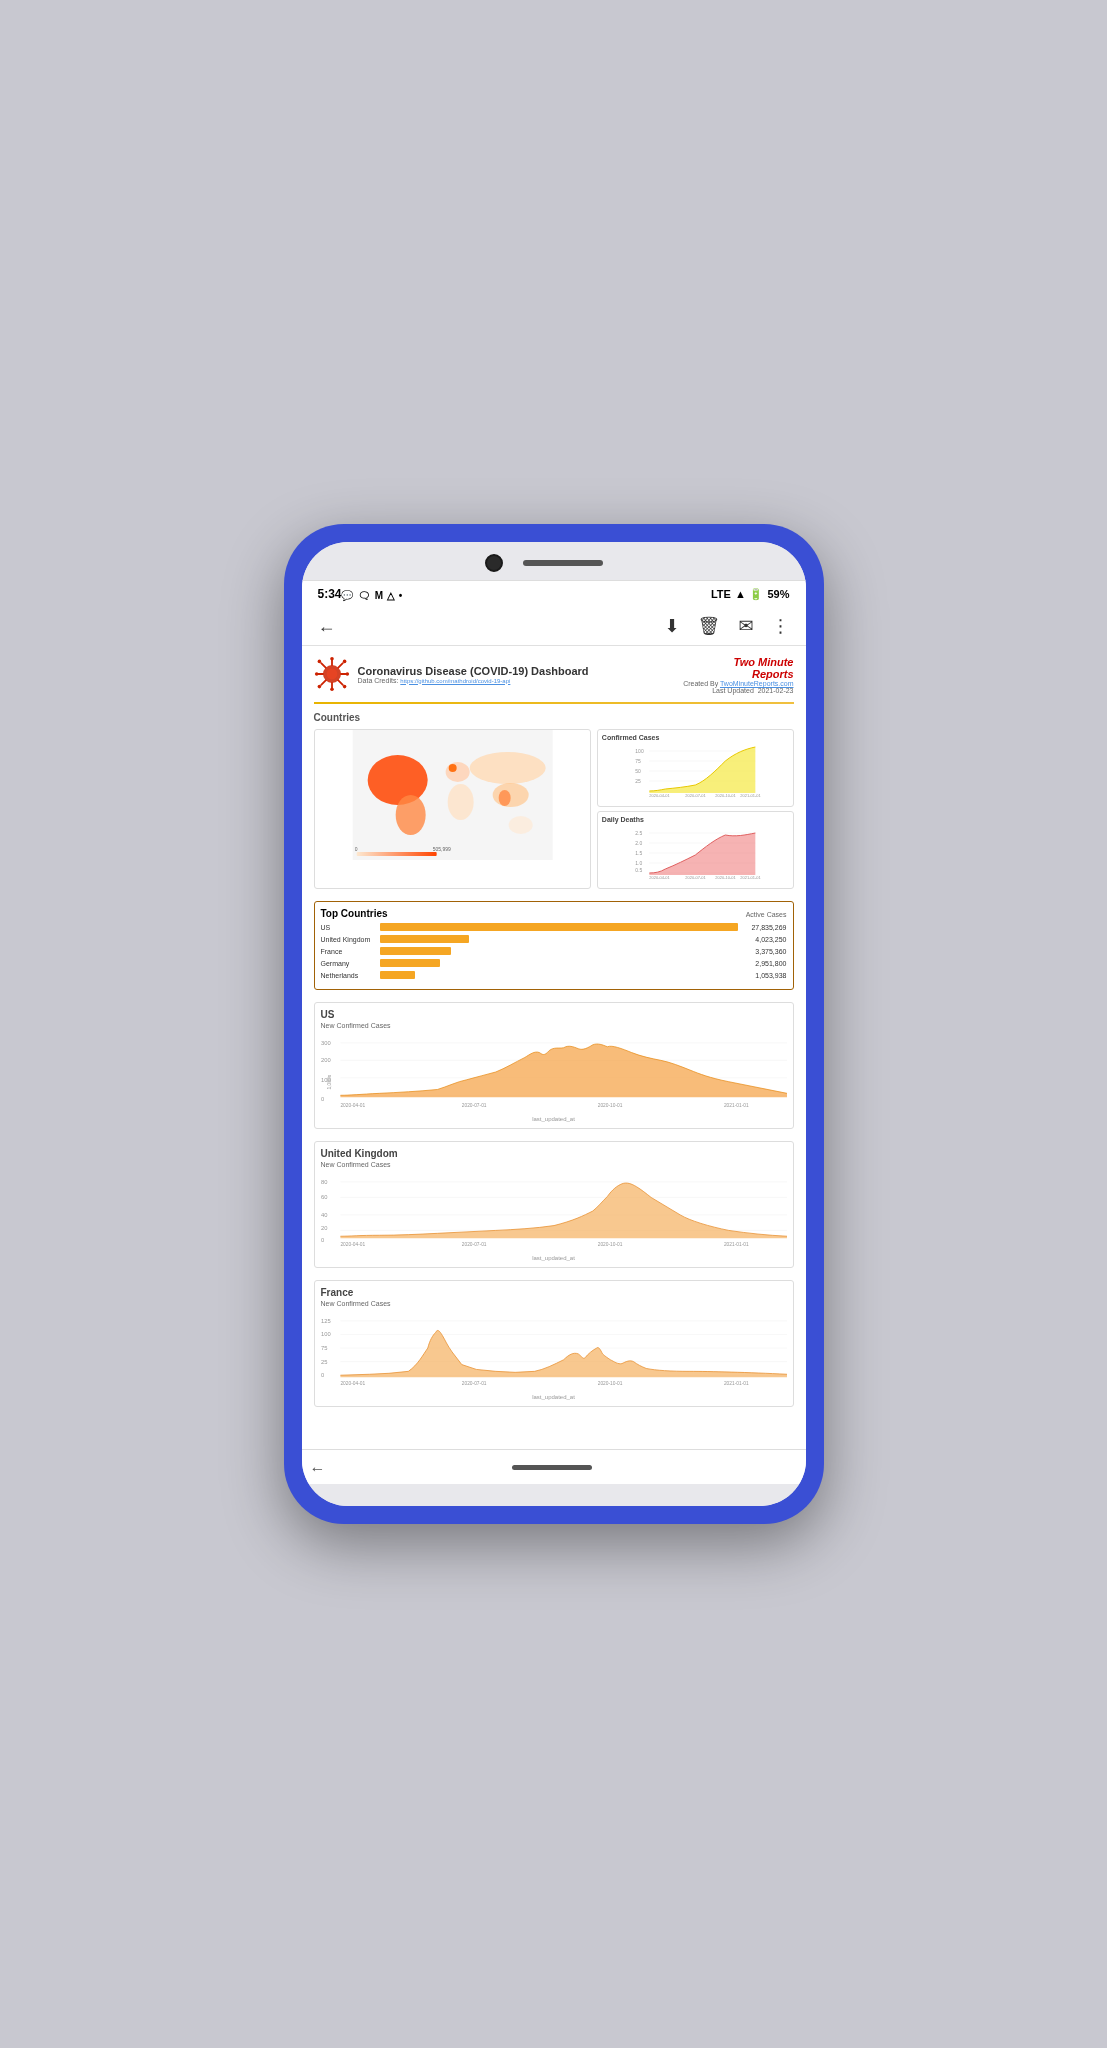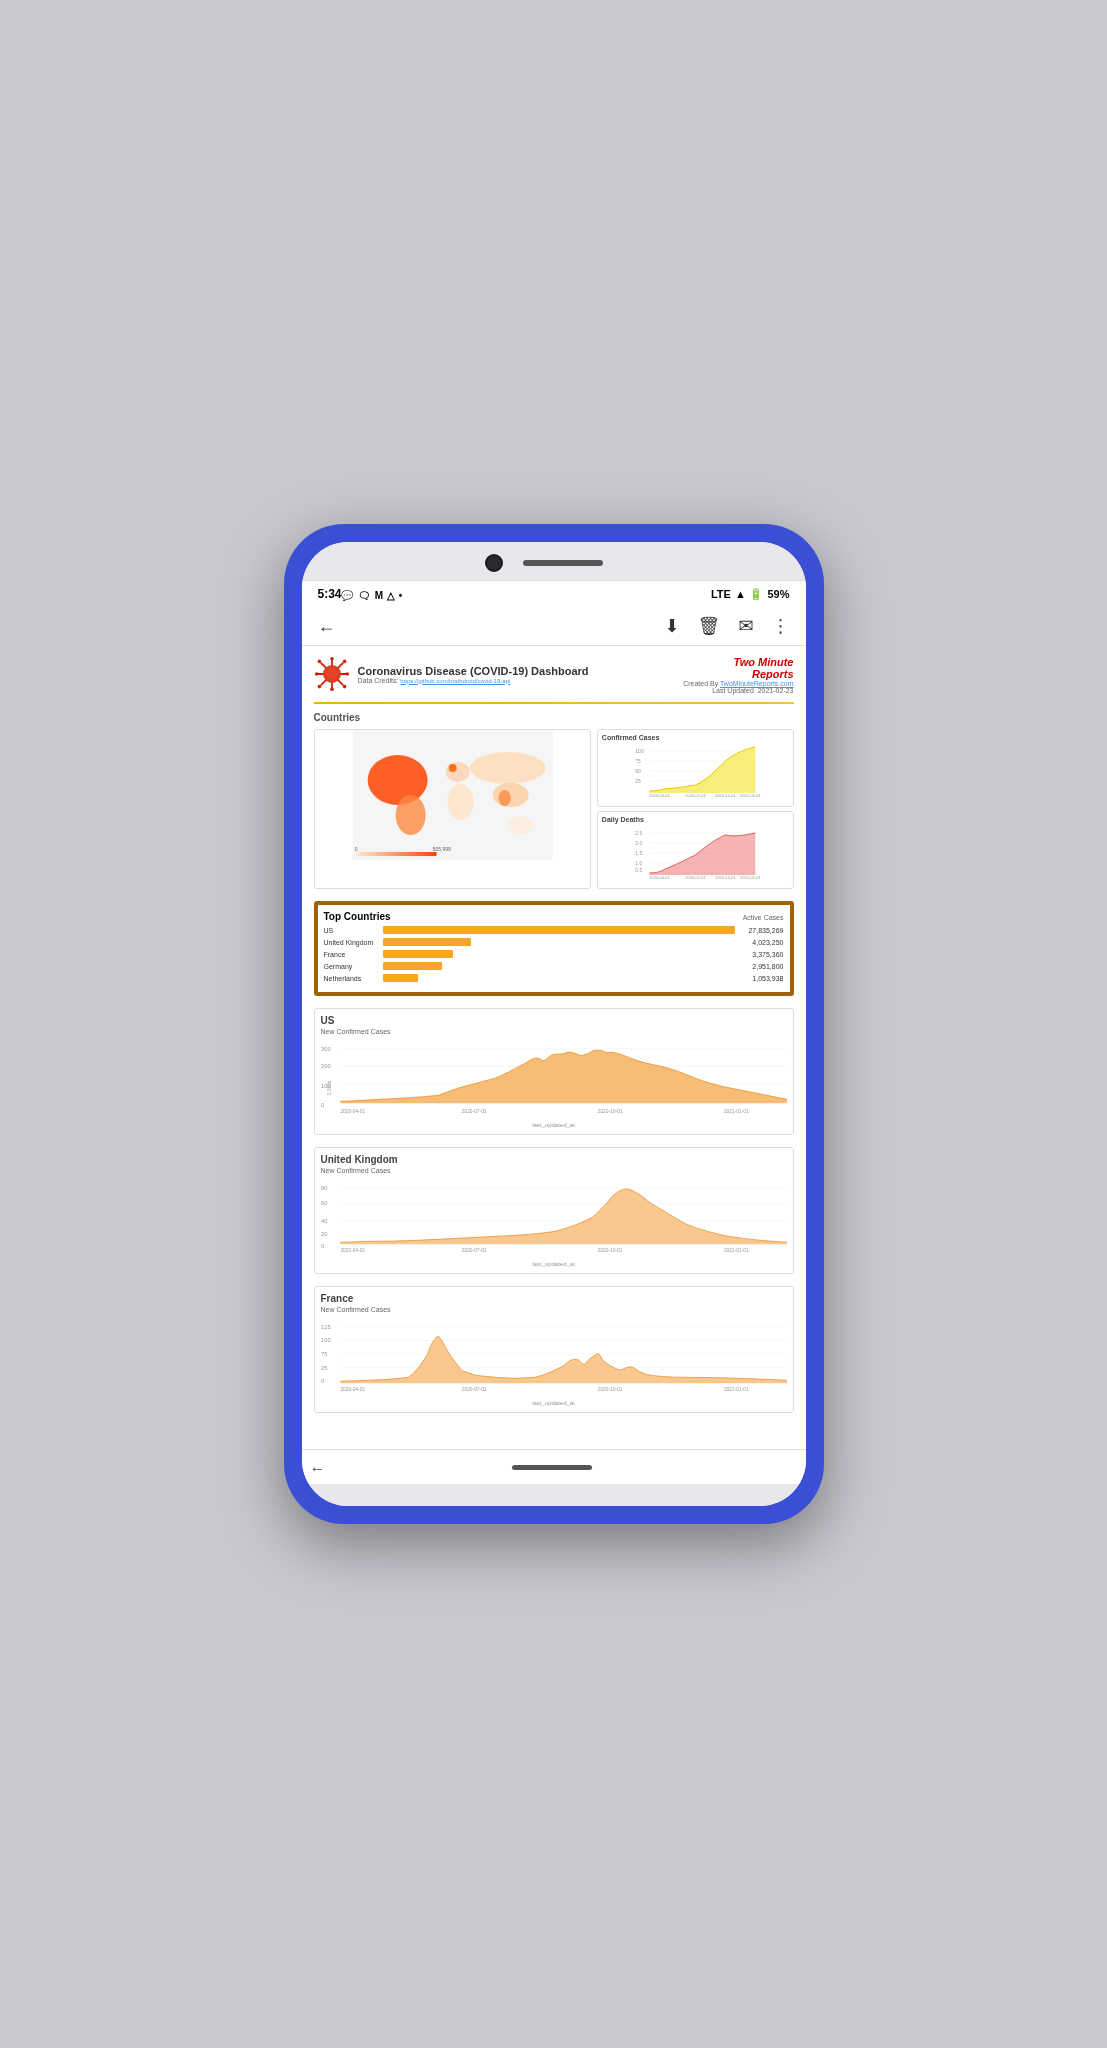--- a/index.html
+++ b/index.html
@@ -237,21 +237,21 @@
     }
 
     .mini-chart-svg {
       width: 100%;
       height: 55px;
     }
 
     
     .top-countries {
       margin-bottom: 12px;
-      border: 4px solid #a16207;
+      border: 1px solid #a16207;
       border-radius: 3px;
       padding: 6px;
     }
 
     .countries-header {
       display: flex;
       justify-content: space-between;
       align-items: baseline;
       margin-bottom: 4px;
     }

